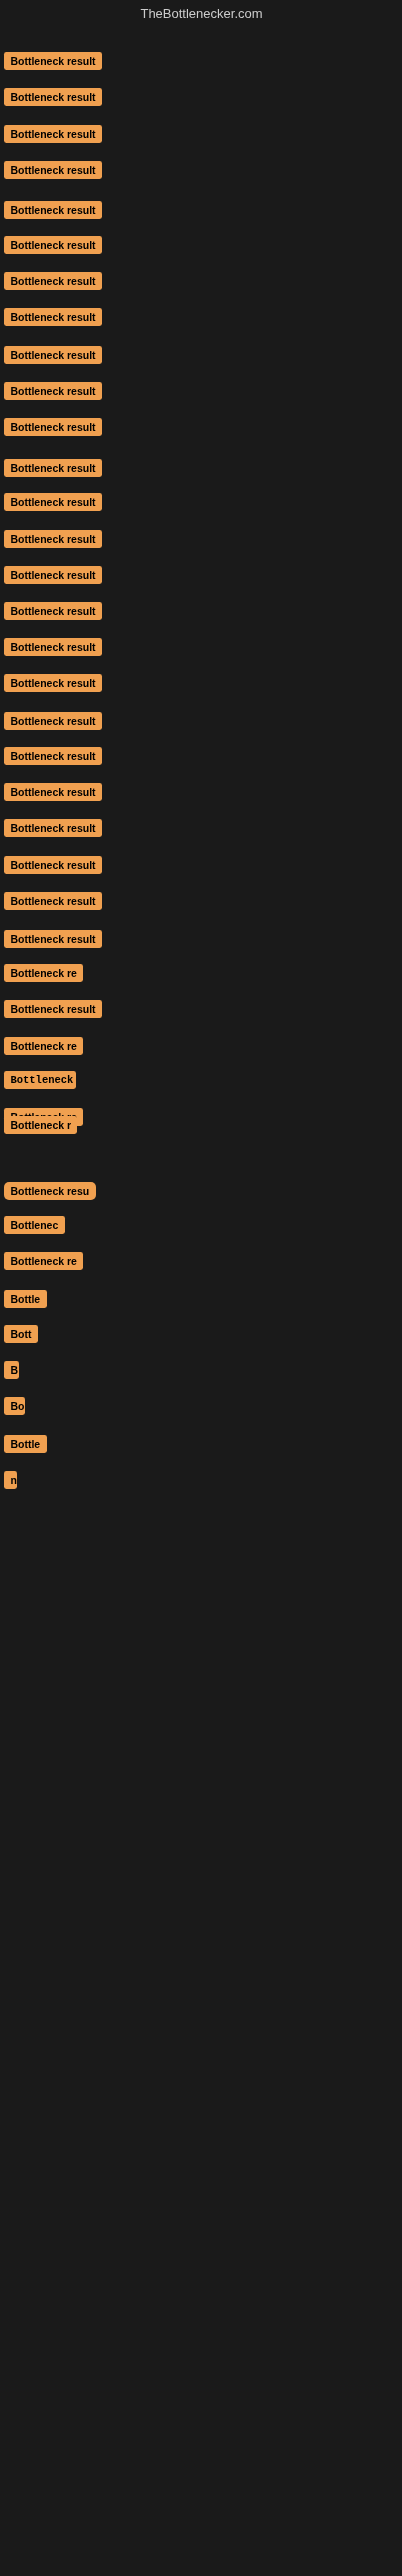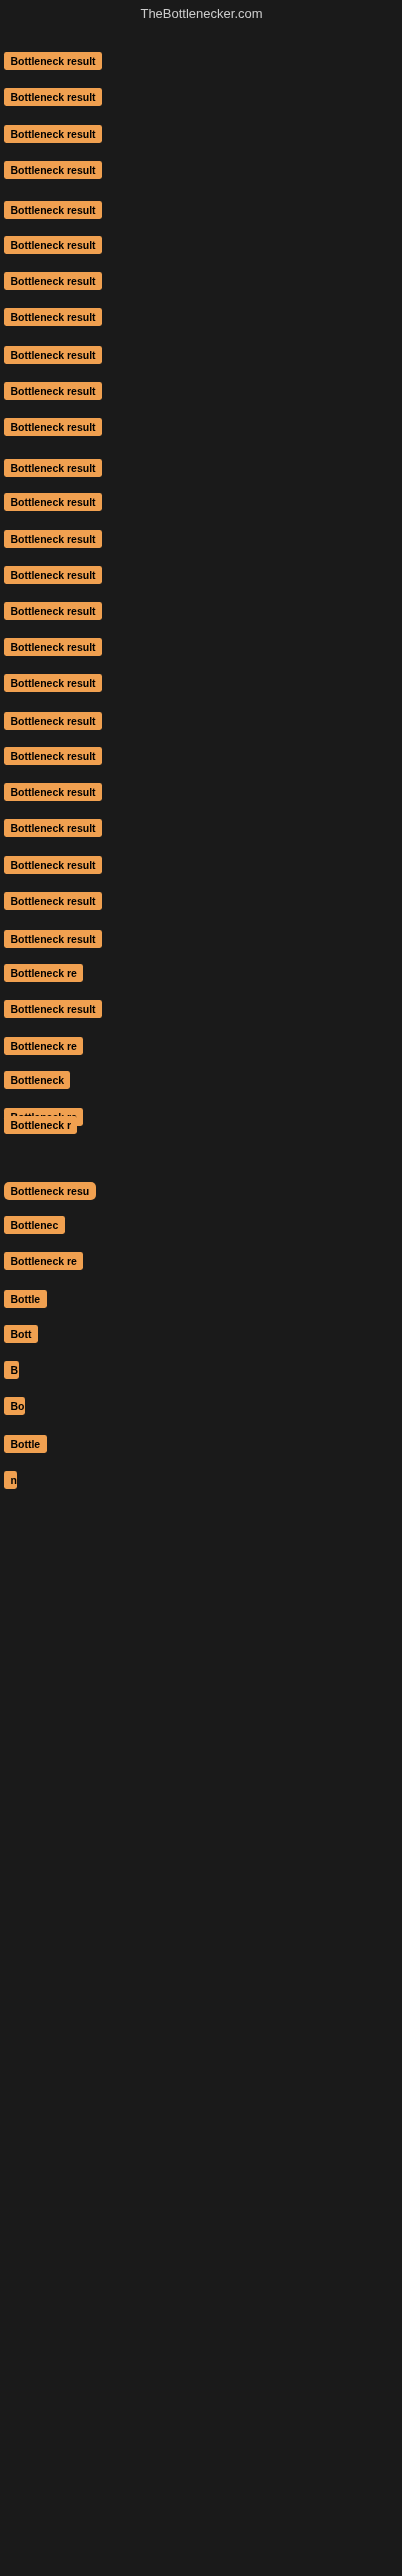--- a/index.html
+++ b/index.html
@@ -50,21 +50,21 @@
       <div style="position: absolute; top: 684px; left: 4px;"><span style="display: inline-block; background-color: rgb(240, 160, 80); color: rgb(0, 0, 0); font-size: 10.5px; font-weight: bold; padding: 3.2px 6.4px; border-radius: 2.4px; max-width: 119px; overflow: hidden; white-space: nowrap;">Bottleneck result</span></div>
       <div style="position: absolute; top: 719px; left: 4px;"><span style="display: inline-block; background-color: rgb(240, 160, 80); color: rgb(0, 0, 0); font-size: 10.5px; font-weight: bold; padding: 3.2px 6.4px; border-radius: 2.4px; max-width: 109px; overflow: hidden; white-space: nowrap;">Bottleneck result</span></div>
       <div style="position: absolute; top: 755px; left: 4px;"><span style="display: inline-block; background-color: rgb(240, 160, 80); color: rgb(0, 0, 0); font-size: 10.5px; font-weight: bold; padding: 3.2px 6.4px; border-radius: 2.4px; max-width: 111px; overflow: hidden; white-space: nowrap;">Bottleneck result</span></div>
       <div style="position: absolute; top: 791px; left: 4px;"><span style="display: inline-block; background-color: rgb(240, 160, 80); color: rgb(0, 0, 0); font-size: 10.5px; font-weight: bold; padding: 3.2px 6.4px; border-radius: 2.4px; max-width: 105px; overflow: hidden; white-space: nowrap;">Bottleneck result</span></div>
       <div style="position: absolute; top: 828px; left: 4px;"><span style="display: inline-block; background-color: rgb(240, 160, 80); color: rgb(0, 0, 0); font-size: 10.5px; font-weight: bold; padding: 3.2px 6.4px; border-radius: 2.4px; max-width: 103px; overflow: hidden; white-space: nowrap;">Bottleneck result</span></div>
       <div style="position: absolute; top: 864px; left: 4px;"><span style="display: inline-block; background-color: rgb(240, 160, 80); color: rgb(0, 0, 0); font-size: 10.5px; font-weight: bold; padding: 3.2px 6.4px; border-radius: 2.4px; max-width: 101px; overflow: hidden; white-space: nowrap;">Bottleneck result</span></div>
       <div style="position: absolute; top: 902px; left: 4px;"><span style="display: inline-block; background-color: rgb(240, 160, 80); color: rgb(0, 0, 0); font-size: 10.5px; font-weight: bold; padding: 3.2px 6.4px; border-radius: 2.4px; max-width: 109px; overflow: hidden; white-space: nowrap;">Bottleneck result</span></div>
       <div style="position: absolute; top: 936px; left: 4px;"><span style="display: inline-block; background-color: rgb(240, 160, 80); color: rgb(0, 0, 0); font-size: 10.5px; font-weight: bold; padding: 3.2px 6.4px; border-radius: 2.4px; max-width: 87px; overflow: hidden; white-space: nowrap;">Bottleneck re</span></div>
       <div style="position: absolute; top: 972px; left: 4px;"><span style="display: inline-block; background-color: rgb(240, 160, 80); color: rgb(0, 0, 0); font-size: 10.5px; font-weight: bold; padding: 3.2px 6.4px; border-radius: 2.4px; max-width: 107px; overflow: hidden; white-space: nowrap;">Bottleneck result</span></div>
       <div style="position: absolute; top: 1009px; left: 4px;"><span style="display: inline-block; background-color: rgb(240, 160, 80); color: rgb(0, 0, 0); font-size: 10.5px; font-weight: bold; padding: 3.2px 6.4px; border-radius: 2.4px; max-width: 85px; overflow: hidden; white-space: nowrap;">Bottleneck re</span></div>
-      <div style="position: absolute; top: 1043px; left: 4px;"><span style="display: inline-block; background-color: rgb(240, 160, 80); color: rgb(0, 0, 0); font-size: 10.5px; font-weight: bold; padding: 3.2px 6.4px; border-radius: 2.4px; max-width: 72px; overflow: hidden; white-space: nowrap;">Bottleneck</span></div>
+      <div style="position: absolute; top: 1043px; left: 4px; font-family: Liberation Mono, monospace;"><span style="display: inline-block; background-color: rgb(240, 160, 80); color: rgb(0, 0, 0); font-size: 10.5px; font-weight: bold; padding: 3.2px 6.4px; border-radius: 2.4px; max-width: 72px; overflow: hidden; white-space: nowrap;">Bottleneck</span></div>
       <div style="position: absolute; top: 1080px; left: 4px;"><span style="display: inline-block; background-color: rgb(240, 160, 80); color: rgb(0, 0, 0); font-size: 10.5px; font-weight: bold; padding: 3.2px 6.4px; border-radius: 2.4px; max-width: 85px; overflow: hidden; white-space: nowrap;">Bottleneck re</span></div>
       <div style="position: absolute; top: 1088px; left: 4px;"><span style="display: inline-block; background-color: rgb(240, 160, 80); color: rgb(0, 0, 0); font-size: 10.5px; font-weight: bold; padding: 3.2px 6.4px; border-radius: 2.4px; max-width: 79px; overflow: hidden; white-space: nowrap;">Bottleneck r</span></div>
       <div style="position: absolute; top: 1154px; left: 4px;"><span style="display: inline-block; background-color: rgb(240, 160, 80); color: rgb(0, 0, 0); font-size: 10.5px; font-weight: bold; padding: 3.2px 6.4px; border-radius: 5px; max-width: 93px; overflow: hidden; white-space: nowrap;">Bottleneck resu</span></div>
       <div style="position: absolute; top: 1188px; left: 4px;"><span style="display: inline-block; background-color: rgb(240, 160, 80); color: rgb(0, 0, 0); font-size: 10.5px; font-weight: bold; padding: 3.2px 6.4px; border-radius: 2.4px; max-width: 66px; overflow: hidden; white-space: nowrap;">Bottlenec</span></div>
       <div style="position: absolute; top: 1224px; left: 4px;"><span style="display: inline-block; background-color: rgb(240, 160, 80); color: rgb(0, 0, 0); font-size: 10.5px; font-weight: bold; padding: 3.2px 6.4px; border-radius: 2.4px; max-width: 83px; overflow: hidden; white-space: nowrap;">Bottleneck re</span></div>
       <div style="position: absolute; top: 1262px; left: 4px;"><span style="display: inline-block; background-color: rgb(240, 160, 80); color: rgb(0, 0, 0); font-size: 10.5px; font-weight: bold; padding: 3.2px 6.4px; border-radius: 2.4px; max-width: 47px; overflow: hidden; white-space: nowrap;">Bottle</span></div>
       <div style="position: absolute; top: 1297px; left: 4px;"><span style="display: inline-block; background-color: rgb(240, 160, 80); color: rgb(0, 0, 0); font-size: 10.5px; font-weight: bold; padding: 3.2px 6.4px; border-radius: 2.4px; max-width: 36px; overflow: hidden; white-space: nowrap;">Bott</span></div>
       <div style="position: absolute; top: 1333px; left: 4px;"><span style="display: inline-block; background-color: rgb(240, 160, 80); color: rgb(0, 0, 0); font-size: 10.5px; font-weight: bold; padding: 3.2px 6.4px; border-radius: 2.4px; max-width: 14.5px; overflow: hidden; white-space: nowrap;">B</span></div>
       <div style="position: absolute; top: 1369px; left: 4px;"><span style="display: inline-block; background-color: rgb(240, 160, 80); color: rgb(0, 0, 0); font-size: 10.5px; font-weight: bold; padding: 3.2px 6.4px; border-radius: 2.4px; max-width: 21px; overflow: hidden; white-space: nowrap;">Bo</span></div>
       <div style="position: absolute; top: 1407px; left: 4px;"><span style="display: inline-block; background-color: rgb(240, 160, 80); color: rgb(0, 0, 0); font-size: 10.5px; font-weight: bold; padding: 3.2px 6.4px; border-radius: 2.4px; max-width: 44px; overflow: hidden; white-space: nowrap;">Bottle</span></div>

